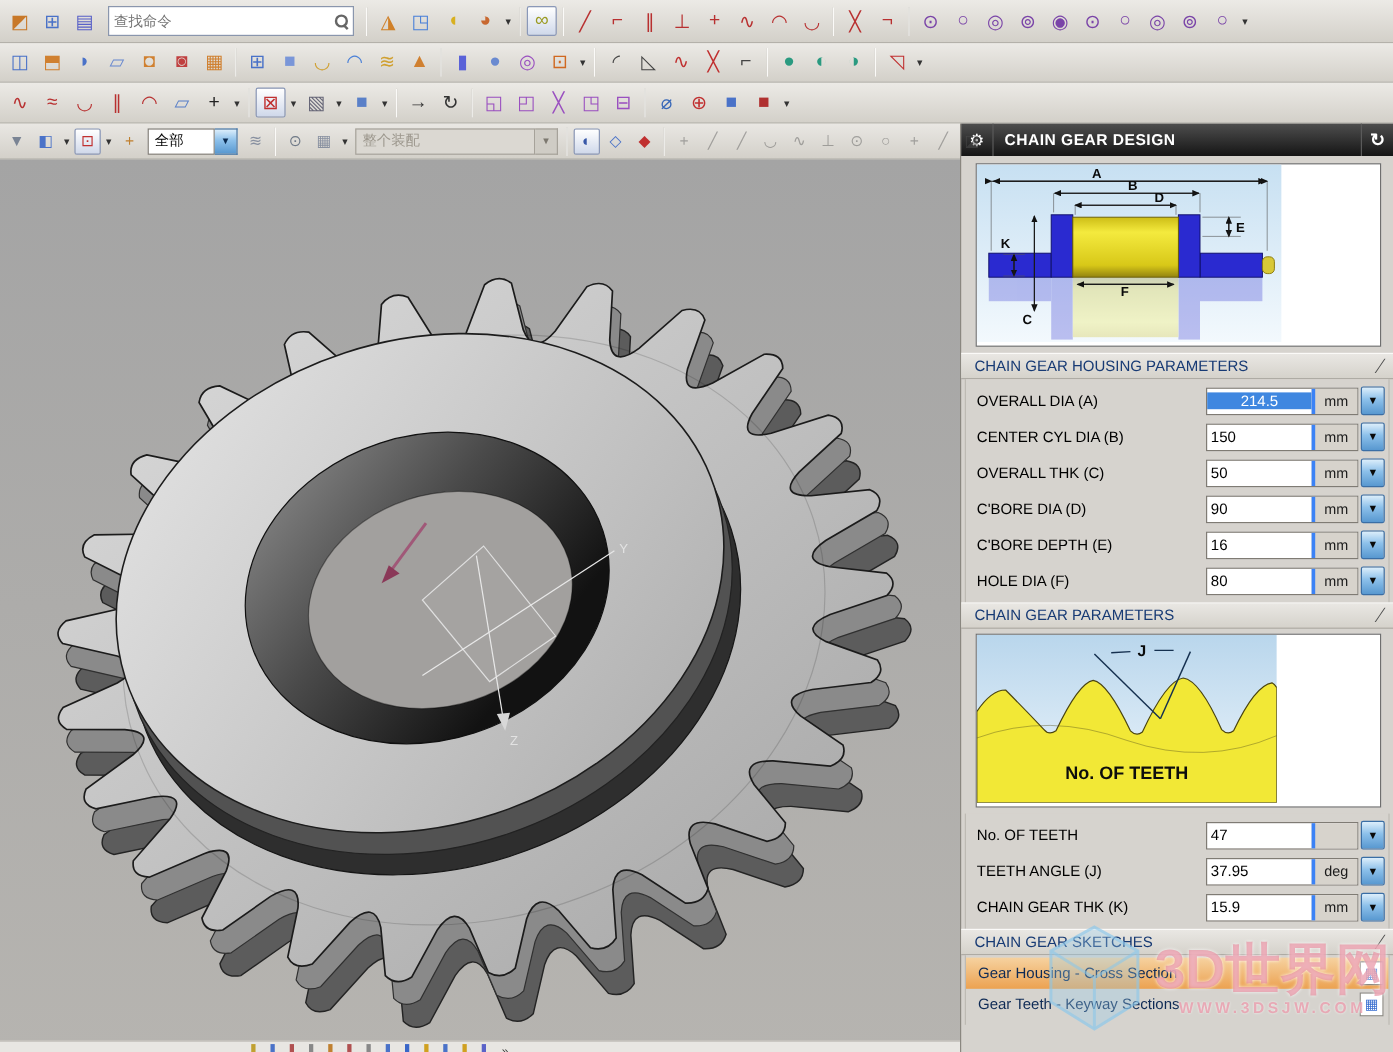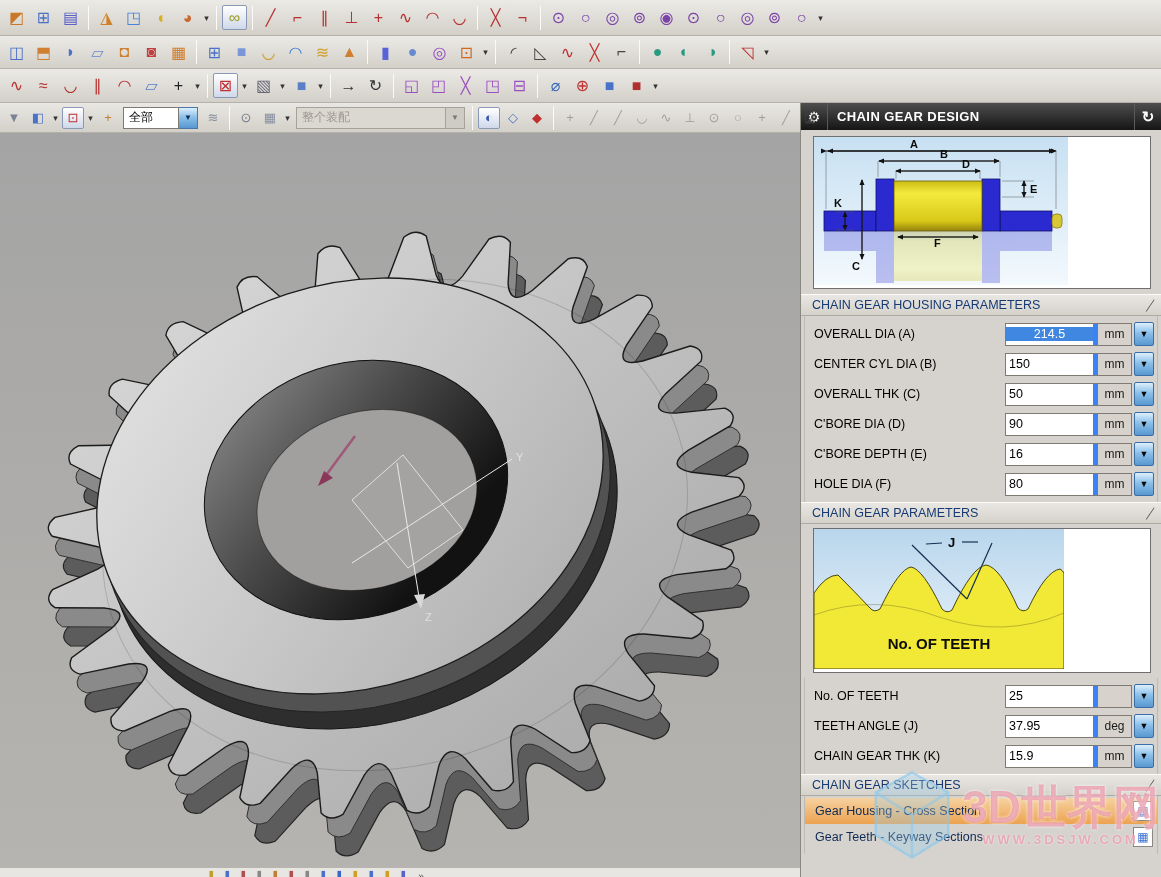--- a/index.html
+++ b/index.html
@@ -50,21 +50,21 @@
   .section-hdr { display:flex; align-items:center; height:22px; padding:0 8px 0 11px; color:#173a74; font-size:12.5px; background:linear-gradient(#e9e7e3,#d5d2cb); border-top:1px solid #fbfaf8; border-bottom:1px solid #aeaba4; }
   .section-hdr .txt { flex:1; }
   .collapse { font-size:10px; color:#4a4a4a; transform:skewX(-10deg); }
   .group { border-left:1px solid #bdbab3; border-right:1px solid #bdbab3; margin:0 3px; padding:3px 0; background:#d6d3ce; }
 
   .field-row { display:flex; align-items:center; height:30px; padding:0 3px 0 9px; }
   .field-label { flex:1; font-size:12.5px; color:#000; white-space:nowrap; }
   .field-box { display:flex; align-items:center; border:1px solid #7f7b74; background:#fff; height:23px; width:127px; flex:0 0 127px; }
   .field-value { flex:1; font-size:12.5px; padding:0 3px; color:#000; white-space:nowrap; overflow:hidden; }
   .field-value.sel { background:#3f87e0; color:#ffffff;text-align:center; }
-  .field-unit { width:38px; flex:0 0 38px; align-self:stretch; background:#d7d3cc; border-left:5px solid #3b82f6; display:flex; align-items:center; justify-content:center; font-size:12px; color:#1a1a1a; }
+  .field-unit { width:38px; flex:0 0 38px; align-self:stretch; background:#d7d3cc; border-left:3px solid #3b82f6; display:flex; align-items:center; justify-content:center; font-size:12px; color:#1a1a1a; }
   .spin-btn { width:20px; height:24px; margin-left:2px; border:1px solid #3a6ea5; border-radius:2px; background:linear-gradient(#dceefb,#8cc0ea 45%,#5898d0); display:flex; align-items:center; justify-content:center; font-size:9px; color:#0a0a0a; }
 
   .sketch-row { display:flex; align-items:center; height:26px; padding:0 4px 0 10px; font-size:12.5px; color:#0e2a55; }
   .sketch-row.selected { background:linear-gradient(#f6d2a0,#eca251);gap:48px; }
   .sketch-row .lbl { flex:1; white-space:nowrap; overflow:hidden; }
   .sketch-btn { width:20px; height:20px; background:#fff; border:1px solid #8a8780; display:flex; align-items:center; justify-content:center; font-size:12px; color:#3a6fd0; }
 
   
   .watermark { position:absolute; right:2px; bottom:12px; display:flex; align-items:center; z-index:60; pointer-events:none;gap:16px; }
   .wm-cube { opacity:.75; margin-right:-14px; }
@@ -76,20 +76,24 @@
 </style>
 </head>
 <body>
 
 <div class="toolbar-row" id="row1">
   <span class="icon-strip">
       <span class="tb-icon" title="snapshot-icon" style="color: rgb(200, 120, 40);">◩</span>
       <span class="tb-icon" title="copy-display-icon" style="color: rgb(74, 114, 200);">⊞</span>
       <span class="tb-icon" title="information-window-icon" style="color: rgb(90, 98, 200);">▤</span>
     </span>
+  <div class="search-box">
+    <input type="text" placeholder="查找命令" style="">
+    <span class="mag"></span>
+  </div>
   <span class="icon-strip">
       <span class="tb-sep"></span>
       <span class="tb-icon" title="draft-analysis-icon" style="color: rgb(208, 128, 40);">◮</span>
       <span class="tb-icon" title="sheet-flatten-icon" style="color: rgb(74, 128, 216);">◳</span>
       <span class="tb-icon" title="form-roll-icon" style="color: rgb(216, 176, 32);">◖</span>
       <span class="tb-icon" title="tube-bend-icon" style="color: rgb(200, 104, 48);">◕</span>
       <span class="tb-drop">▾</span>
       <span class="tb-sep"></span>
       <span class="tb-icon active" title="chain-link-icon" style="color: rgb(154, 154, 32);">∞</span>
       <span class="tb-sep"></span>
@@ -462,21 +466,21 @@
         <line x1="112" y1="15" x2="128" y2="14" stroke="#15304f" stroke-width="1.2"></line>
         <line x1="148" y1="13" x2="164" y2="13" stroke="#15304f" stroke-width="1.2"></line>
         <text x="134" y="18" font-size="13" font-weight="bold" fill="#0a0a0a">J</text>
         <text x="125" y="120" font-size="15" font-weight="bold" fill="#0d0d0d" text-anchor="middle">No. OF TEETH</text>
       </svg>
     </div>
     <div class="group">
       <div class="field-row">
         <span class="field-label">No. OF TEETH</span>
         <span class="field-box">
-            <span class="field-value">25</span>
+            <span class="field-value">47</span>
             <span class="field-unit"></span>
           </span>
         <span class="spin-btn">▼</span>
       </div>
       <div class="field-row">
         <span class="field-label">TEETH ANGLE (J)</span>
         <span class="field-box">
             <span class="field-value">37.95</span>
             <span class="field-unit">deg</span>
           </span>

